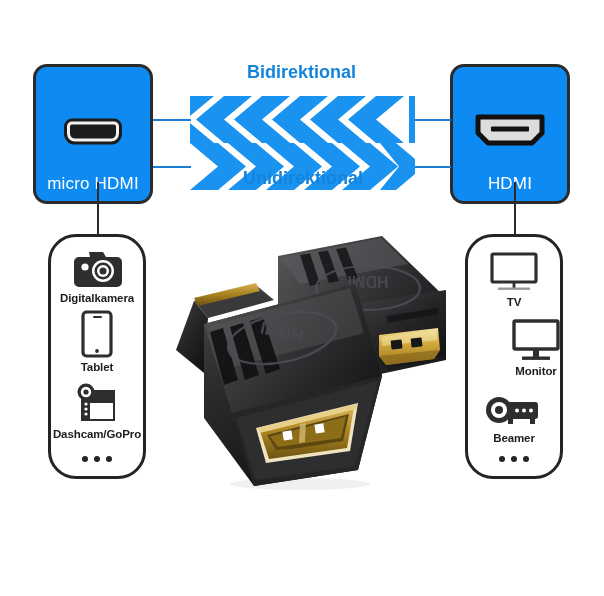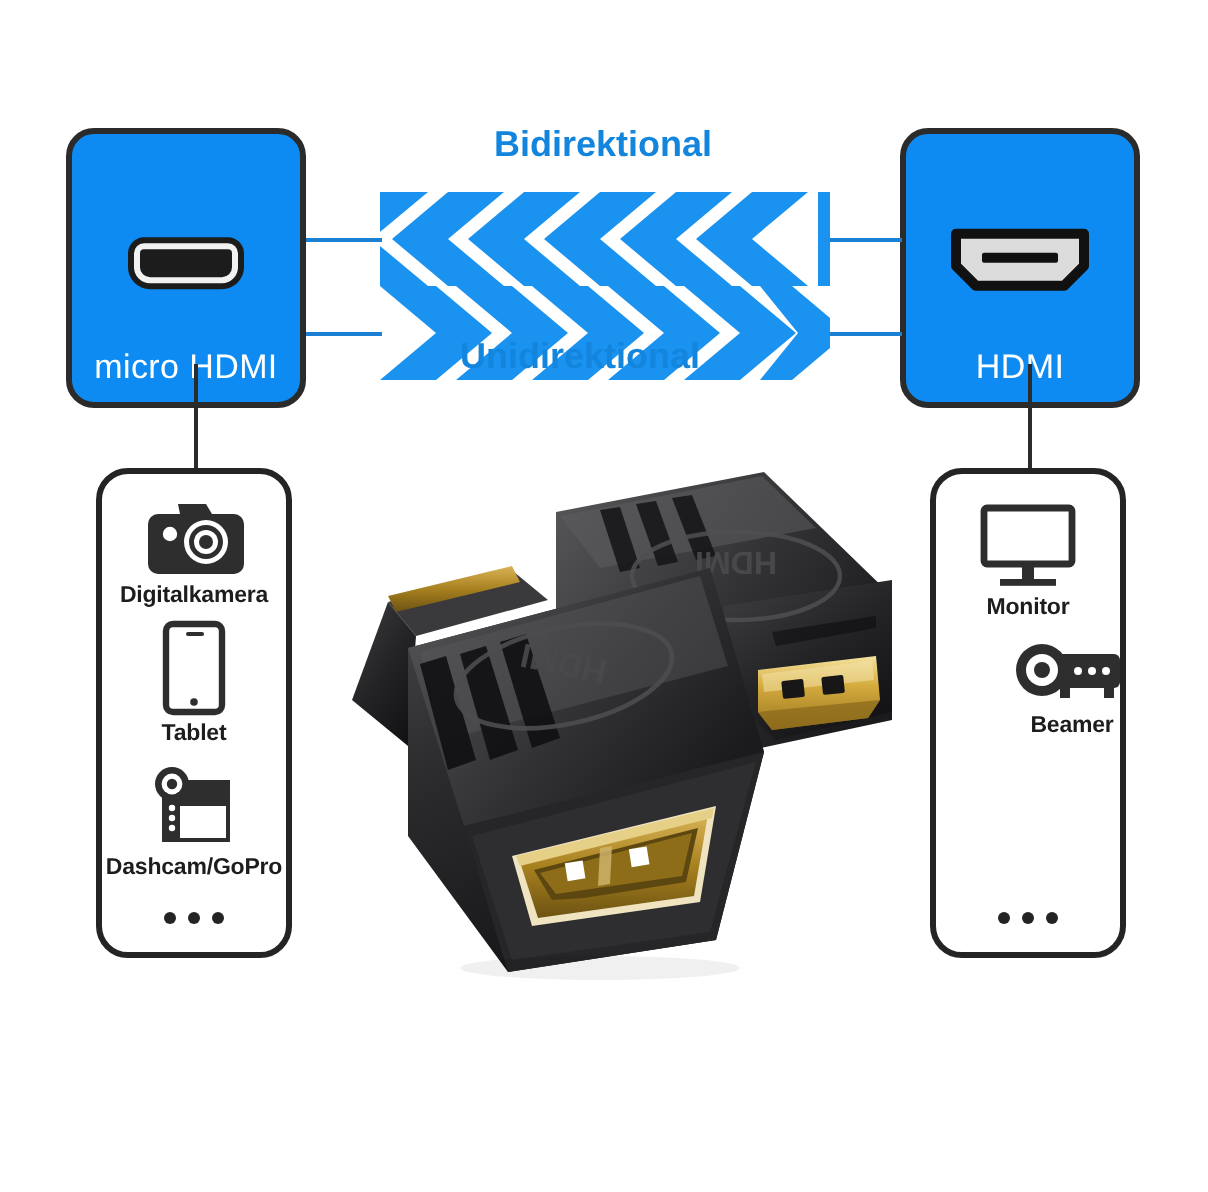--- a/index.html
+++ b/index.html
@@ -86,38 +86,38 @@
 
   
   .arrow-caption {
     position: absolute;
     color: #1385dd;
     font-size: 18px;
     font-weight: bold;
     white-space: nowrap;
   }
   #cap-bi  { left: 247px; top: 62px; }
-  #cap-uni { left: 230px; top: 168px; }
+  #cap-uni { left: 243px; top: 168px; }
 
   
   .drop {
     position: absolute;
     width: 2px;
     background: #2b2b2b;
   }
   #drop-left  { left: 97px;  top: 182px; height: 52px; }
   #drop-right { left: 514px; top: 182px; height: 52px; }
 
   
   .device-card {
     position: absolute;
     width: 98px;
     height: 245px;
     border: 3px solid #242424;
-    border-radius: 16px;
+    border-radius: 28px;
     box-sizing: border-box;
     background: #ffffff;
     display: flex;
     flex-direction: column;
     align-items: center;
   }
   #card-left  { left: 48px;  top: 234px; }
   #card-right { left: 465px; top: 234px; }
 
   .device-item {
@@ -281,20 +281,30 @@
 
     <div class="ellipsis-dots">
       <i></i>
         <i></i>
         <i></i>
     </div>
   </div>
 
   <div class="device-card" id="card-right">
 
+    <div class="device-item">
+      <div class="device-icon">
+        <svg width="56" height="42" viewBox="0 0 56 42">
+          <rect x="6" y="3" width="44" height="28" rx="1.5" fill="#ffffff" stroke="#2e2e2e" stroke-width="3.2"></rect>
+          <rect x="26.6" y="31" width="2.8" height="6" fill="#2e2e2e"></rect>
+          <rect x="12" y="36.5" width="32" height="2.4" fill="#9a9a9a"></rect>
+        </svg>
+      </div>
+      <div class="device-label">TV</div>
+    </div>
 
     <div class="device-item">
       <div class="device-icon">
         <svg width="56" height="44" viewBox="0 0 56 44">
           <rect x="6" y="3" width="44" height="28" rx="1.5" fill="#ffffff" stroke="#2e2e2e" stroke-width="3.4"></rect>
           <rect x="25" y="31" width="6" height="8" fill="#2e2e2e"></rect>
           <rect x="14" y="38.5" width="28" height="3.4" fill="#2e2e2e"></rect>
         </svg>
       </div>
       <div class="device-label">Monitor</div>

